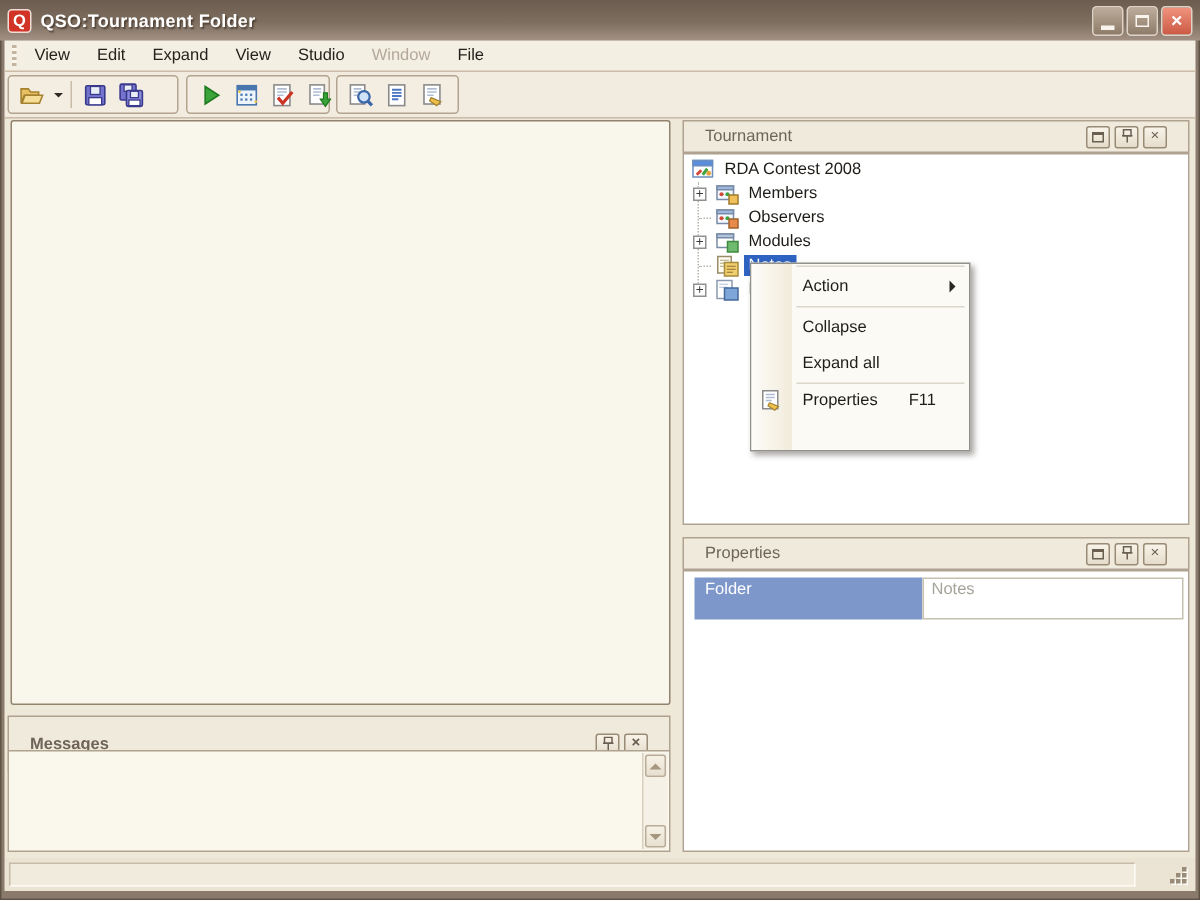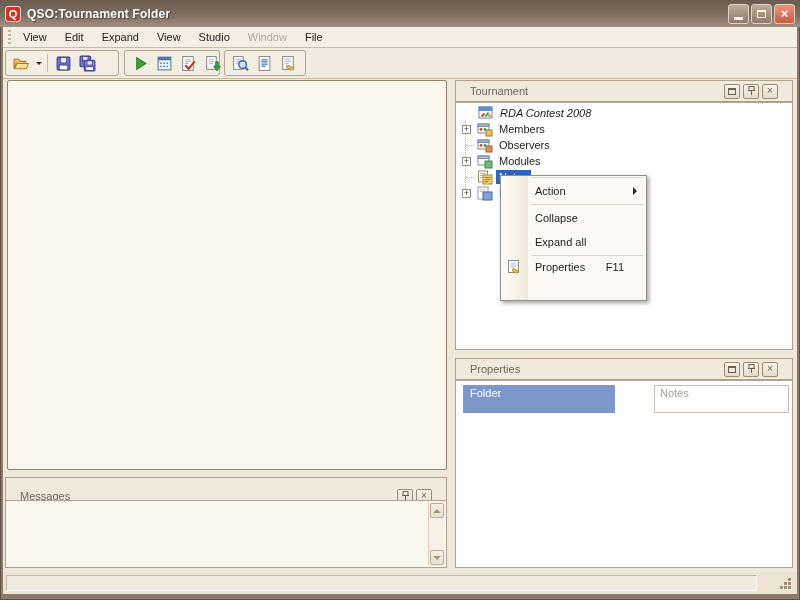--- a/index.html
+++ b/index.html
@@ -68,32 +68,32 @@
   .dock-content { position:absolute; background:#fff; border:1px solid #b0a290; }
 
   
   .tree { position:relative; width:100%; height:100%; padding-top:2px; overflow:hidden; }
   .tree-guide { position:absolute; left:9px; top:18px; height:72px; width:1px;
     border-left:1px dotted #b4b4aa; }
   .tree-stub { position:absolute; left:10px; width:8px; height:1px;
     border-top:1px dotted #b4b4aa; }
   .tree-row { position:relative; height:16px; display:flex; align-items:center;
     padding-left:6px; white-space:nowrap; }
-  .tree-row.root { padding-left:22px;font-style:italic; }
+  .tree-row.root { padding-left:5px; }
   .expander { width:9px; height:9px; background:#fff; border:1px solid #8f8f8f;
     margin-right:6px; flex:0 0 auto; position:relative; z-index:2;
     display:flex; align-items:center; justify-content:center;
     font-size:9px; line-height:8px; color:#3c3c3c; }
   .expander-spacer { width:15px; flex:0 0 auto; }
   .tree-icon { width:16px; height:16px; flex:0 0 auto; margin-right:3px; position:relative; z-index:2;}
   .tree-label { padding:1px 3px; }
   .tree-label.sel { background:#2f63c2; color:#fff; }
 
   
-  .prop-row { display:flex; height:28px; margin:4px 2px 0 7px;gap:39px; }
+  .prop-row { display:flex; height:28px; margin:4px 2px 0 7px; }
   .prop-name { flex:0 0 152px; background:#7e97cb; color:#fff; line-height:16px;
     padding-left:7px; }
   .prop-value { flex:1; border:1px solid #c6c0b0; color:#a6a39b; line-height:14px;
     padding-left:5px; background:#fff; margin-right:1px; }
 
   
   .msg-content { background:#faf7ed; }
   .scrollbar { position:absolute; top:1px; right:1px; bottom:1px; width:17px;
     background:#f5f1e6; border-left:1px solid #d8cfbd; }
   .sb-btn { position:absolute; left:1px; width:14px; height:15px;
@@ -362,21 +362,21 @@
         <span>×</span>
       </div>
     </div>
     <div class="dock-content" style="left:452px;top:301px;width:338px;height:188px;">
       <div class="prop-row">
         <div class="prop-name">Folder</div>
         <div class="prop-value">Notes</div>
       </div>
     </div>
 
-    <div class="dock-header" style="left:2px;top:398px;width:442px;height:38px;">
+    <div class="dock-header" style="left:2px;top:398px;width:442px;height:38px;font-weight:bold;">
       <span class="dock-title">Messages</span>
       <div class="dock-btn">
         <svg width="9" height="10" viewBox="0 0 9 10">
           <rect x="2" y="0.5" width="5" height="4" fill="none" stroke="#6b5f52"></rect>
           <path d="M4.5 4.5 V9 M1 4.5 h7" stroke="#6b5f52"></path>
         </svg>
       </div>
       <div class="dock-btn">
         <span>×</span>
       </div>

